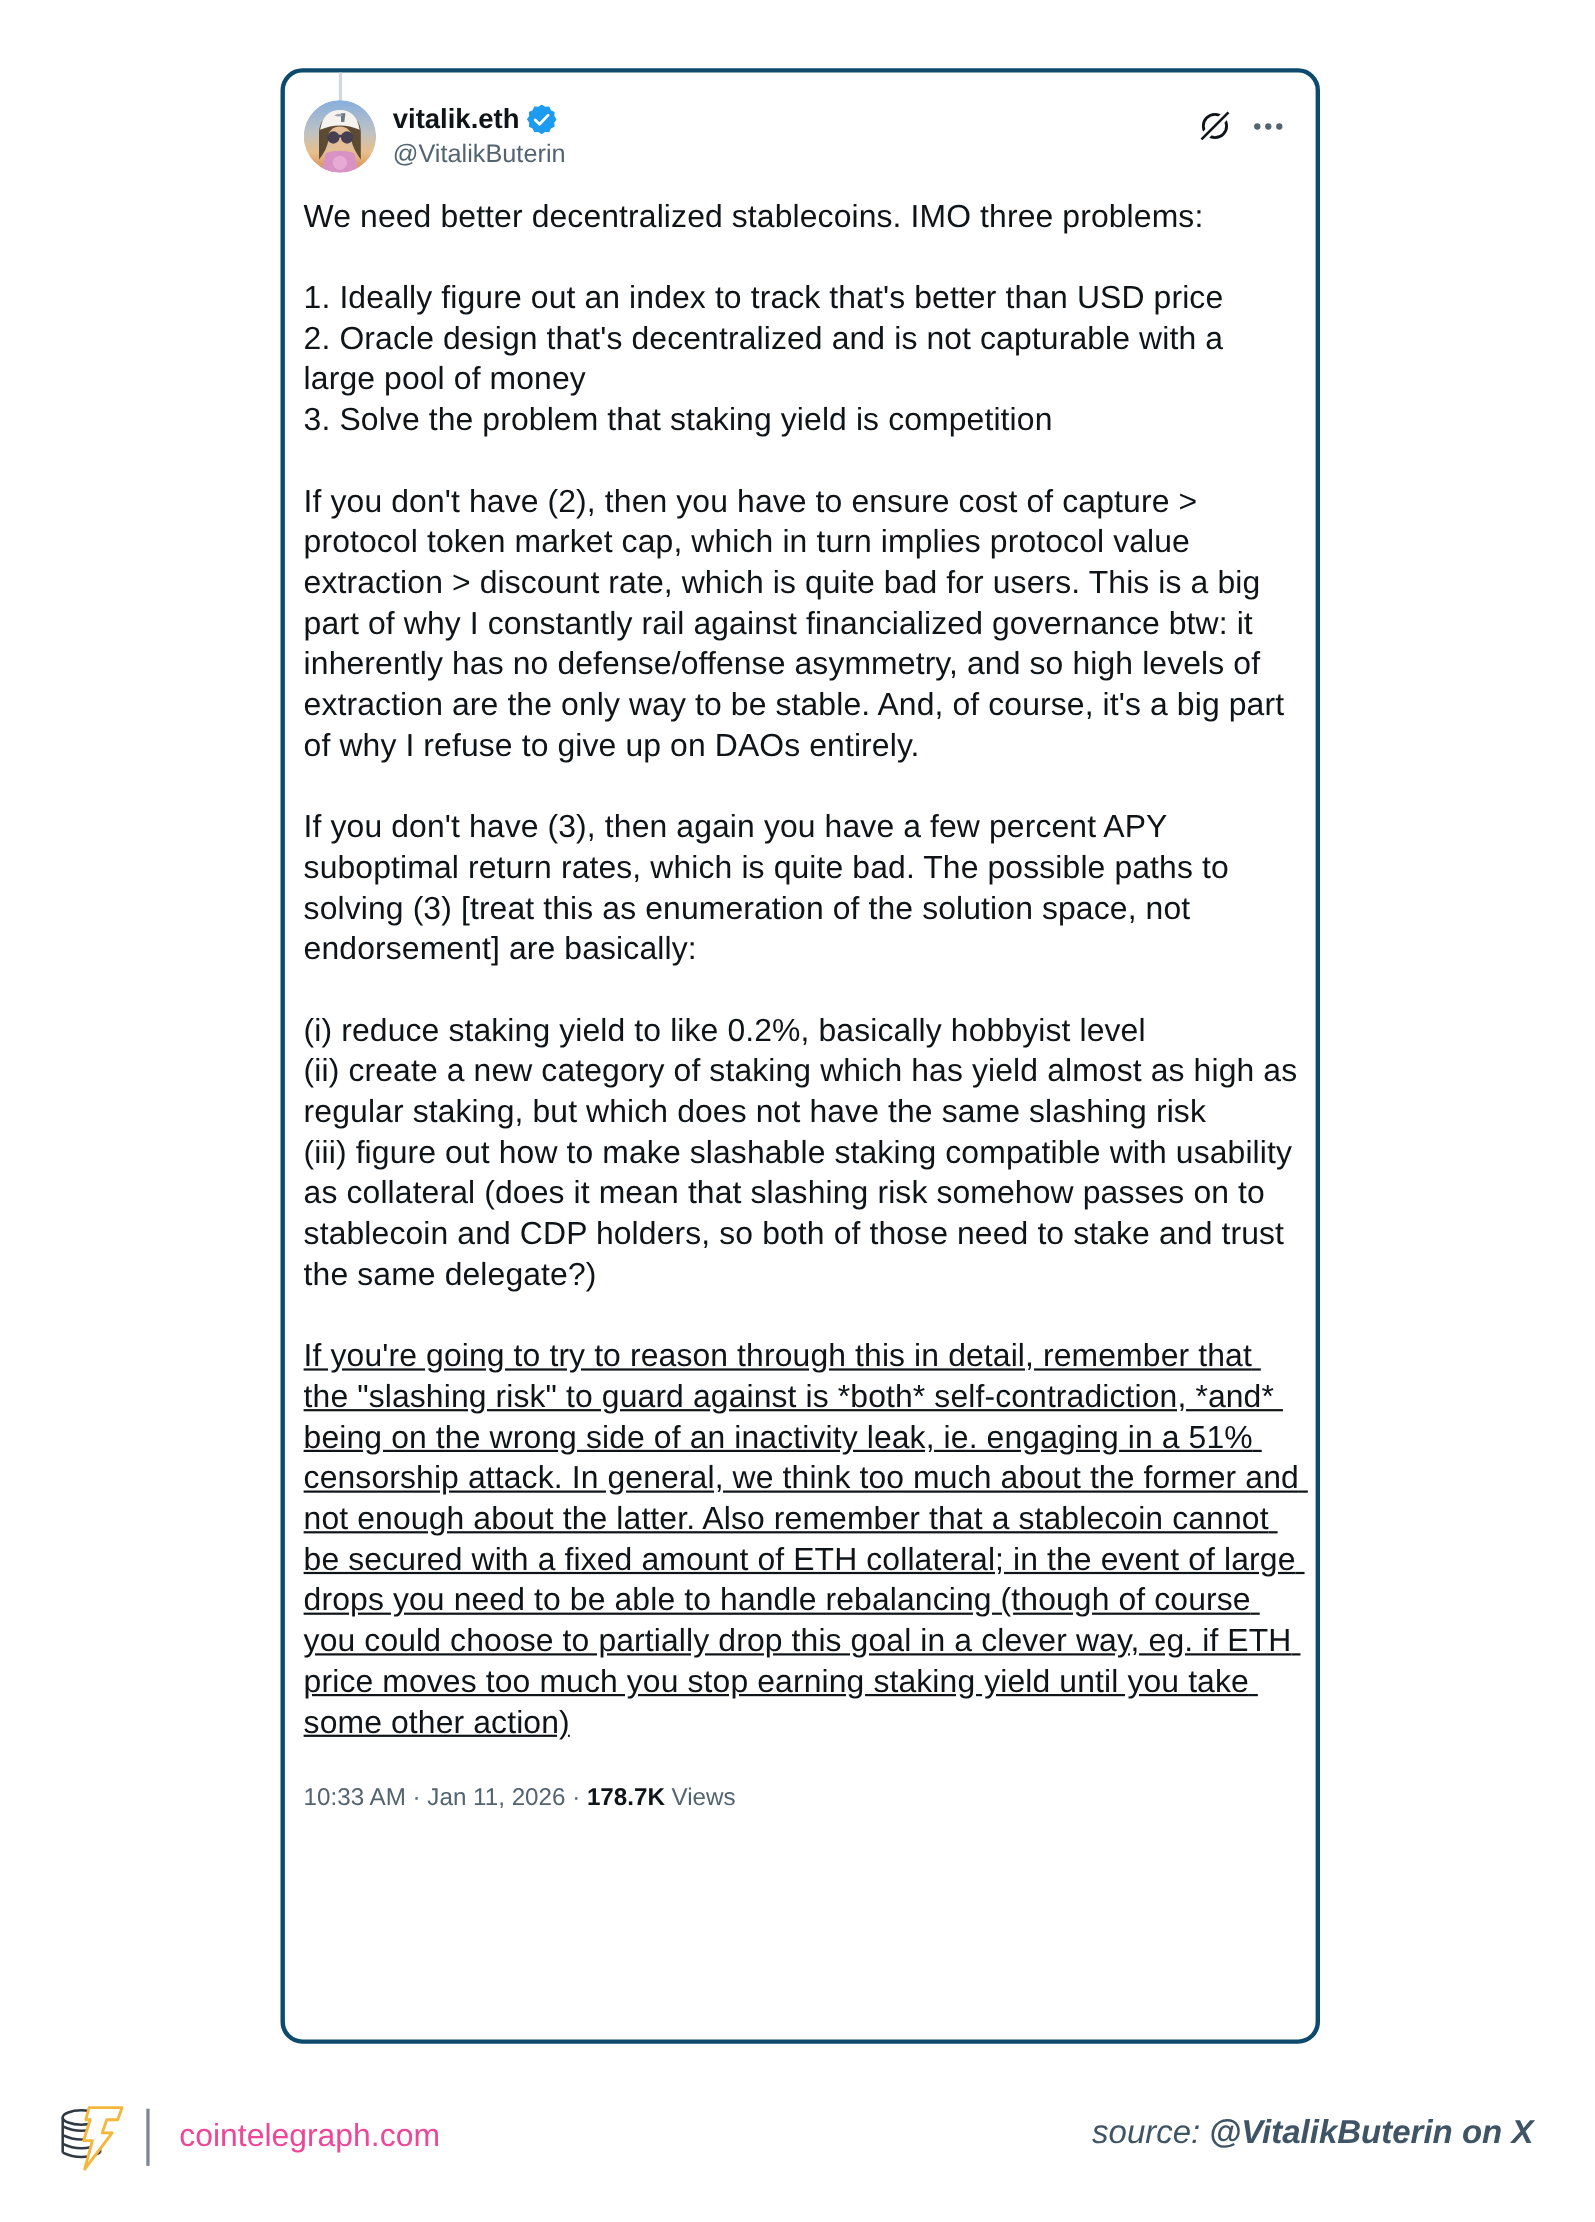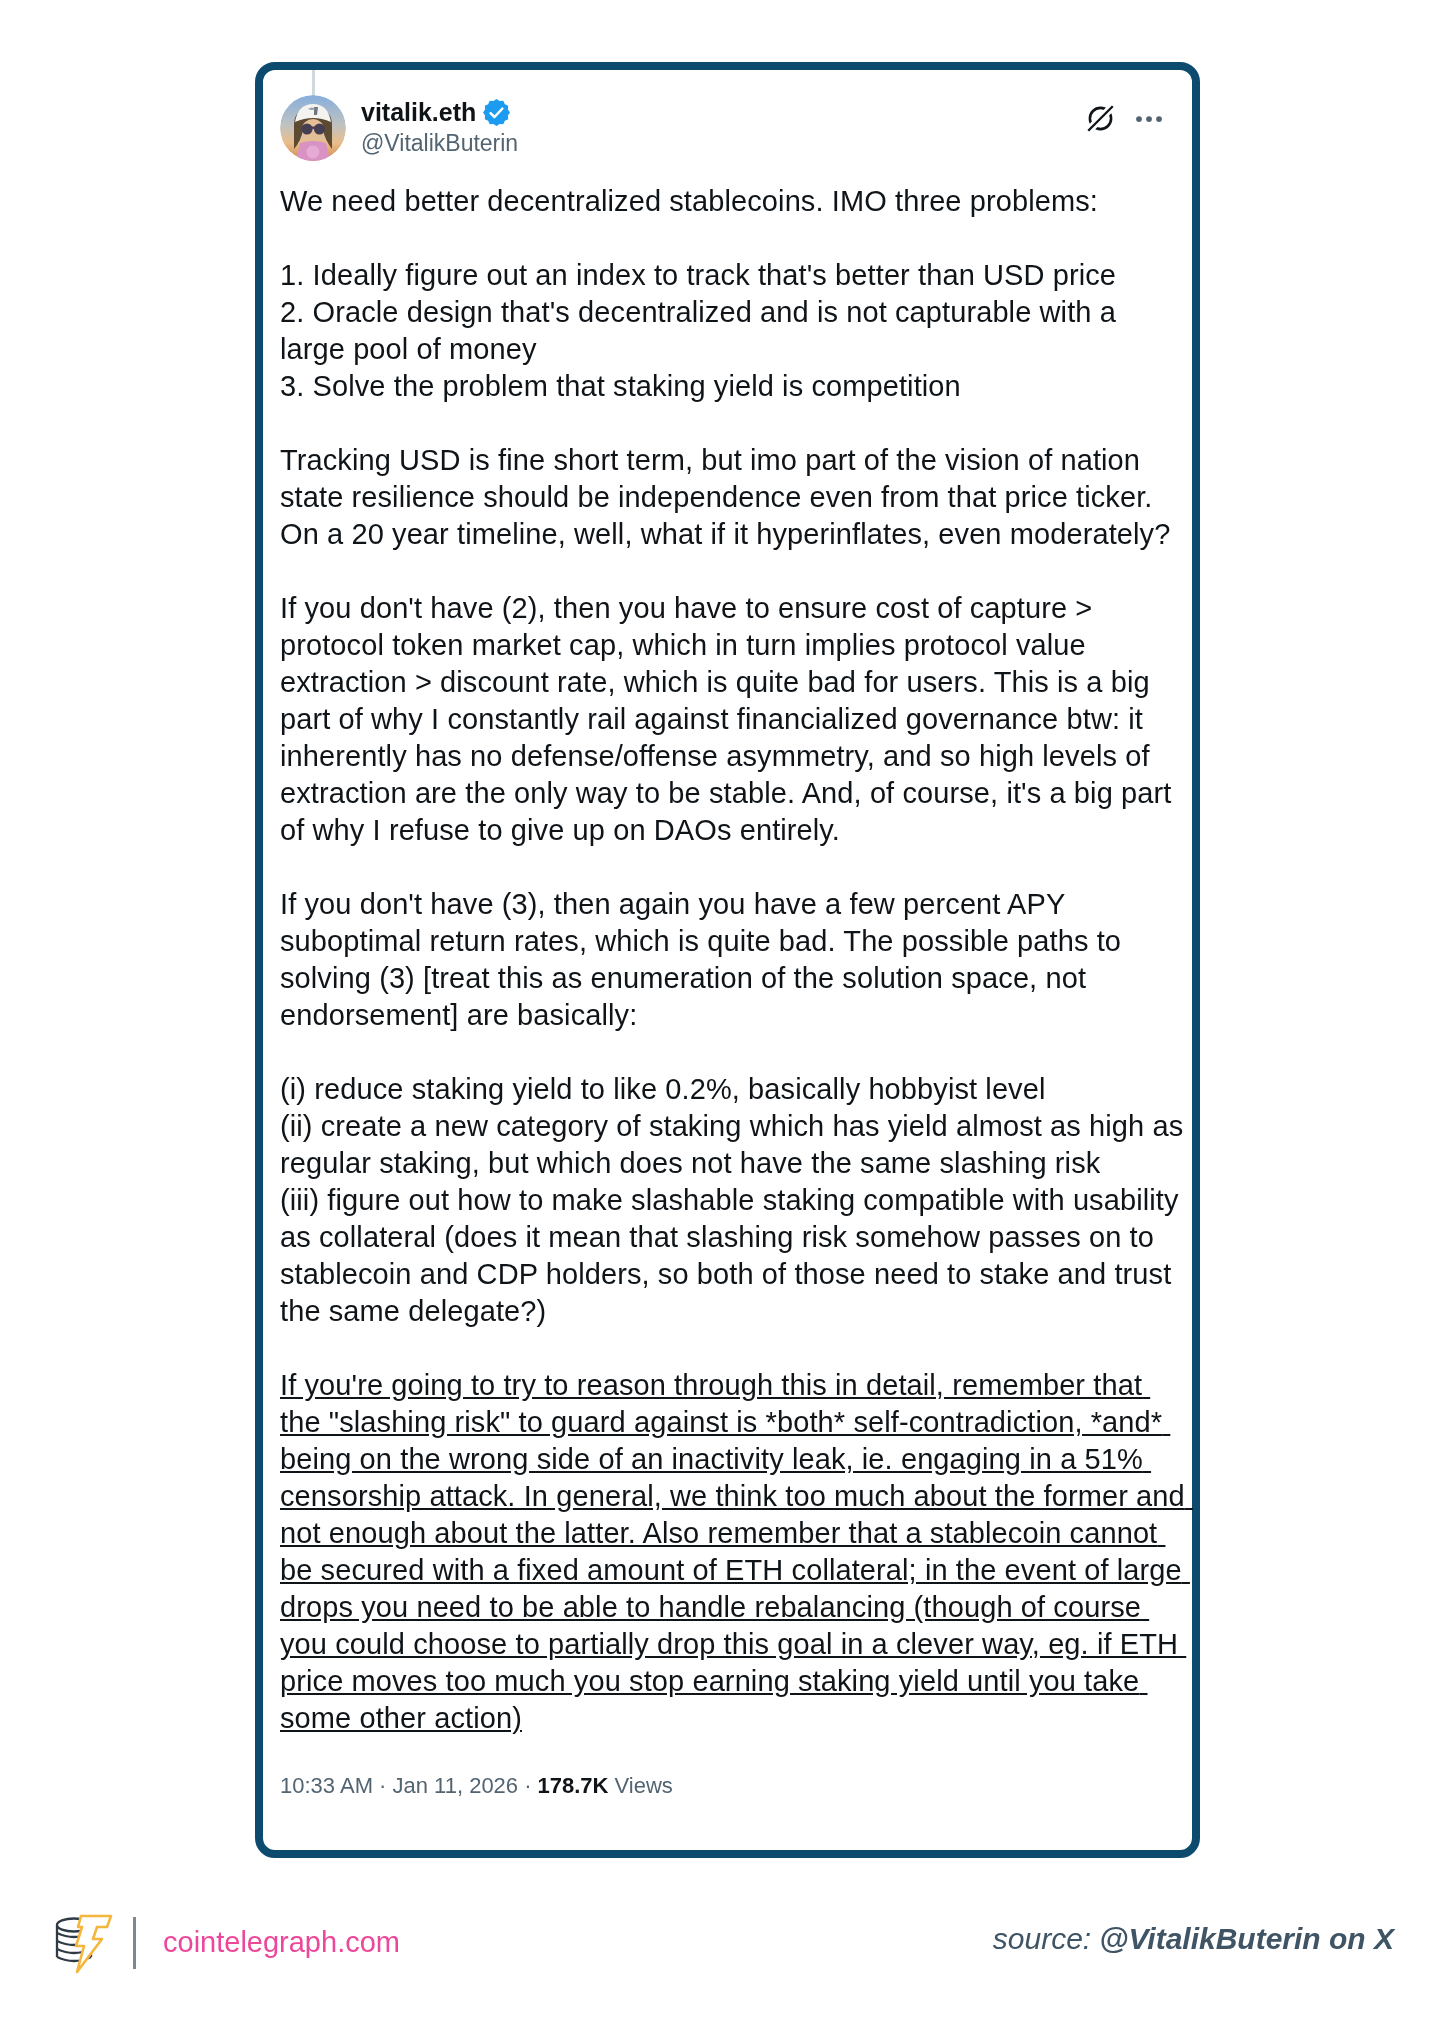--- a/index.html
+++ b/index.html
@@ -14,21 +14,21 @@
 
   
   .tweet-card {
     position: absolute;
     left: 255px;
     top: 62px;
     width: 945px;
     height: 1796px;
     box-sizing: border-box;
     background: #FFFFFF;
-    border: 8px solid #0c4a6e;
+    border: 4px solid #0c4a6e;
     border-radius: 20px;
   }
   .thread-line {
     position: absolute;
     left: 49px;
     top: 0;
     width: 3px;
     height: 25px;
     background: #CFD9DE;
   }
@@ -209,21 +209,20 @@
             </svg>
           </button>
         </div>
       </div>
 
       <div class="tweet-text">
         <p>We need better decentralized stablecoins. IMO three problems:</p>
         <p>1. Ideally figure out an index to track that's better than USD price
 2. Oracle design that's decentralized and is not capturable with a large pool of money
 3. Solve the problem that staking yield is competition</p>
-        <p>Tracking USD is fine short term, but imo part of the vision of nation state resilience should be independence even from that price ticker. On a 20 year timeline, well, what if it hyperinflates, even moderately?</p>
         <p>If you don't have (2), then you have to ensure cost of capture &gt; protocol token market cap, which in turn implies protocol value extraction &gt; discount rate, which is quite bad for users. This is a big part of why I constantly rail against financialized governance btw: it inherently has no defense/offense asymmetry, and so high levels of extraction are the only way to be stable. And, of course, it's a big part of why I refuse to give up on DAOs entirely.</p>
         <p>If you don't have (3), then again you have a few percent APY suboptimal return rates, which is quite bad. The possible paths to solving (3) [treat this as enumeration of the solution space, not endorsement] are basically:</p>
         <p>(i) reduce staking yield to like 0.2%, basically hobbyist level
 (ii) create a new category of staking which has yield almost as high as regular staking, but which does not have the same slashing risk
 (iii) figure out how to make slashable staking compatible with usability as collateral (does it mean that slashing risk somehow passes on to stablecoin and CDP holders, so both of those need to stake and trust the same delegate?)</p>
         <p>If you're going to try to reason through this in detail, remember that the "slashing risk" to guard against is *both* self-contradiction, *and* being on the wrong side of an inactivity leak, ie. engaging in a 51% censorship attack. In general, we think too much about the former and not enough about the latter. Also remember that a stablecoin cannot be secured with a fixed amount of ETH collateral; in the event of large drops you need to be able to handle rebalancing (though of course you could choose to partially drop this goal in a clever way, eg. if ETH price moves too much you stop earning staking yield until you take some other action)</p>
       </div>
 
       <div class="tweet-meta">
         <span>10:33 AM · Jan 11, 2026 ·</span><span class="views-count">178.7K</span><span class="views-label">Views</span>

